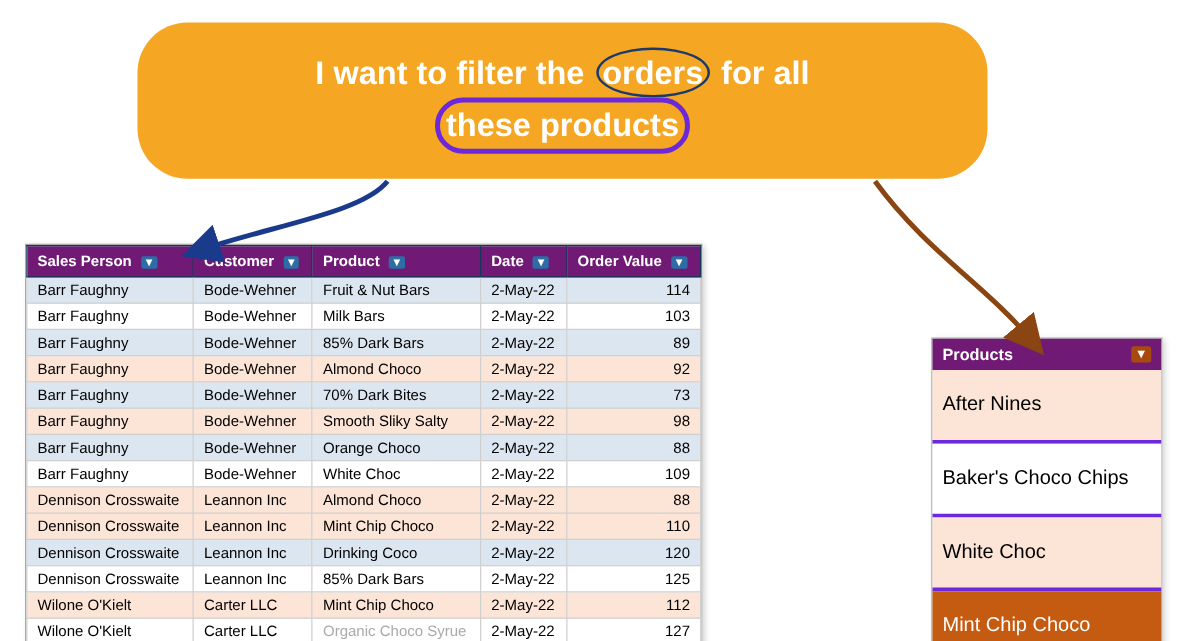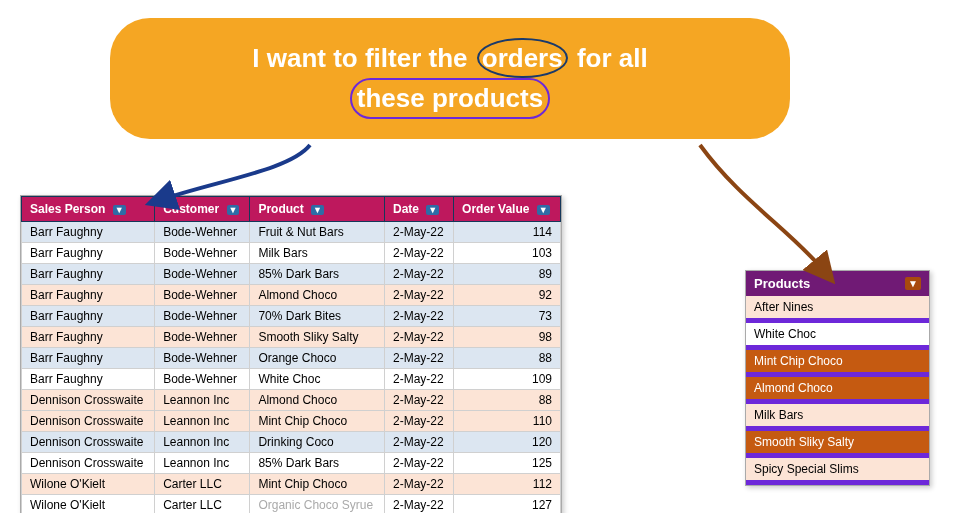--- a/index.html
+++ b/index.html
@@ -38,21 +38,21 @@
       top: 195px;
       left: 20px;
       border: 1px solid #aaa;
       box-shadow: 2px 2px 5px rgba(0,0,0,0.2);
     }
     .data-table {
       border-collapse: collapse;
       min-width: 540px;
     }
     .data-table thead tr th {
-      background: #be185d;
+      background: #701a75;
       color: #fff;
       padding: 5px 8px;
       font-size: 12px;
       font-weight: bold;
       border: 1px solid #15375a;
       white-space: nowrap;
       text-align: left;
     }
     .data-table thead tr th .filter-btn {
       display: inline-block;
@@ -102,44 +102,44 @@
       justify-content: space-between;
       align-items: center;
     }
     .products-list-header .dropdown-arrow {
       font-size: 10px;
       background: #a84a0e;
       padding: 1px 3px;
       border-radius: 2px;
     }
     .products-list-item {
-      padding: 4px 8px;
-      font-size: 12px;
-      border-bottom: 5px solid #6d28d9;
+      padding: 19px 8px;
+      font-size: 16px;
+      border-bottom: 3px solid #6d28d9;
       background: #fff;
     }
     .products-list-item:nth-child(odd) {
       background: #fce4d6;
     }
     .products-list-item.selected {
       background: #C55A11;
       color: #fff;
     }
 
     
     .oval-orders {
       display: inline-block;
       border: 2px solid #1a3a6b;
       border-radius: 50%;
       padding: 0 3px;
       margin: 0 2px;
     }
     .oval-products {
       display: inline-block;
-      border: 2px solid #6d28d9;
+      border: 4px solid #6d28d9;
       border-radius: 30px;
       padding: 0 5px;
       margin: 0 2px;
     }
 
     
     .arrows-layer {
       position: absolute;
       top: 0;
       left: 0;
@@ -289,20 +289,21 @@
   </table>
 </div>
 
 <div class="products-list-container">
   <div class="products-list-header">
     <span>Products</span>
     <span class="dropdown-arrow">▼</span>
   </div>
   <div id="products-list-body">
   <div class="products-list-item">After Nines</div>
+      <div class="products-list-item">Baker's Choco Chips</div>
       <div class="products-list-item">White Choc</div>
       <div class="products-list-item selected">Mint Chip Choco</div>
       <div class="products-list-item selected">Almond Choco</div>
       <div class="products-list-item">Milk Bars</div>
       <div class="products-list-item selected">Smooth Sliky Salty</div>
       <div class="products-list-item">Spicy Special Slims</div>
     </div>
 </div>
 
 </body></html>

